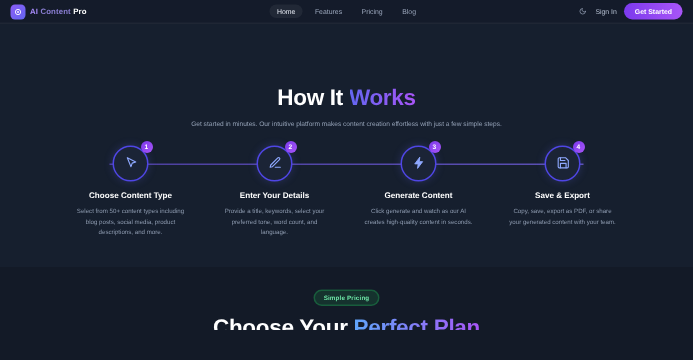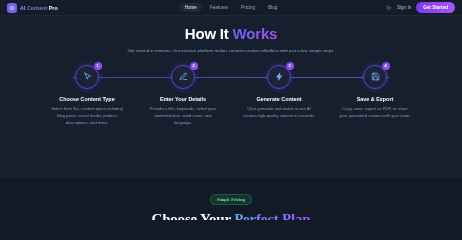--- a/index.html
+++ b/index.html
@@ -65,21 +65,21 @@
 
   
   .hiw {
     background:#161f2e;
     padding-top:10px; padding-bottom:8px;
     position:relative;
     height:162px;
   }
   .hiw-title {
     text-align:center; font-size:15px; font-weight:700;
-    color:#ffffff; letter-spacing:-0.2px; line-height:1.1;
+    color:#ffffff; letter-spacing:-0.2px; line-height:1.1;margin-top:32px;
   }
   .hiw-title .accent {
     background:linear-gradient(90deg,#6366f1,#a855f7);
     -webkit-background-clip:text; background-clip:text;
     -webkit-text-fill-color:transparent; color:#8b5cf6;
   }
   .hiw-sub {
     margin:4px auto 0; max-width:210px;
     text-align:center; font-size:4.4px; line-height:1.65;
     color:#93a0b5;
@@ -124,21 +124,20 @@
     margin-top:4px; font-size:4.1px; line-height:1.7;
     color:#8d9aaf; text-align:center; max-width:72px;
   }
 
   
   .pricing {
     background:#131a27;
     padding-top:9px;
     text-align:center;
     position:relative;
-    font-family:Liberation Serif, serif;
   }
   .pill {
     display:inline-block;
     font-size:4.2px; font-weight:700; color:#6ee7a8;
     background:rgba(34,197,94,0.14);
     border:0.6px solid rgba(34,197,94,0.3);
     padding:1.8px 6px; border-radius:8px;
     letter-spacing:.1px;
   }
   .pricing-title {

